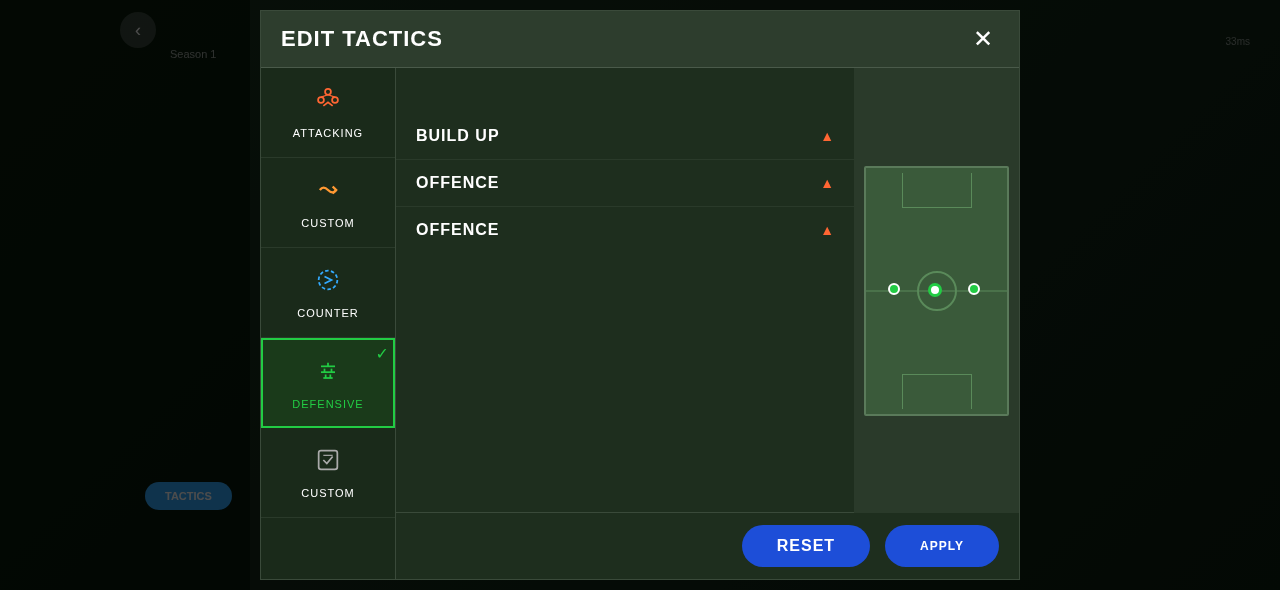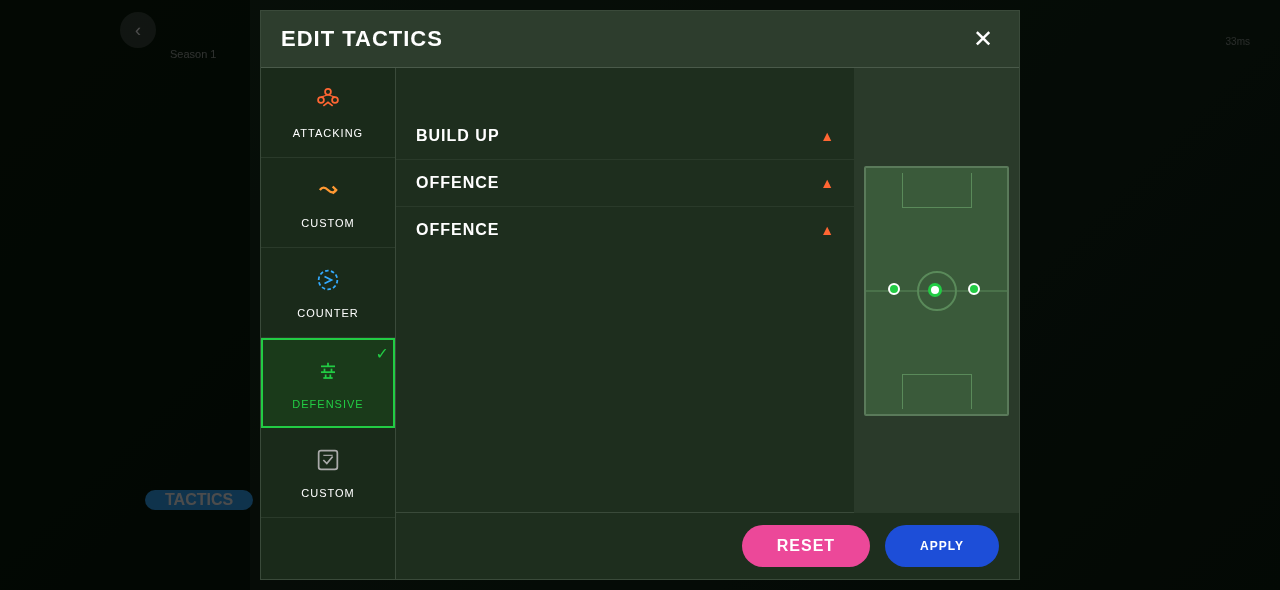--- a/index.html
+++ b/index.html
@@ -263,21 +263,21 @@
 
     
     .bottom-buttons {
       padding: 12px 20px;
       display: flex;
       gap: 15px;
       justify-content: flex-end;
     }
 
     .btn-reset {
-      background: #ec4899;
+      background: #1d4ed8;
       color: white;
       border: none;
       border-radius: 25px;
       padding: 12px 35px;
       font-size: 16px;
       font-weight: bold;
       cursor: pointer;
       letter-spacing: 1px;
     }
 
@@ -330,22 +330,22 @@
       margin-top: 46px;
     }
 
     .tactics-btn {
       position: absolute;
       left: 145px;
       bottom: 80px;
       background: #33aaff;
       color: white;
       border-radius: 20px;
-      padding: 1px 20px;
-      font-size: 16px;
+      padding: 8px 20px;
+      font-size: 11px;
       font-weight: bold;
       z-index: 0;
     }
 
     .timer-text {
       position: absolute;
       top: 36px;
       right: 30px;
       color: rgba(255,255,255,0.5);
       font-size: 10px;

